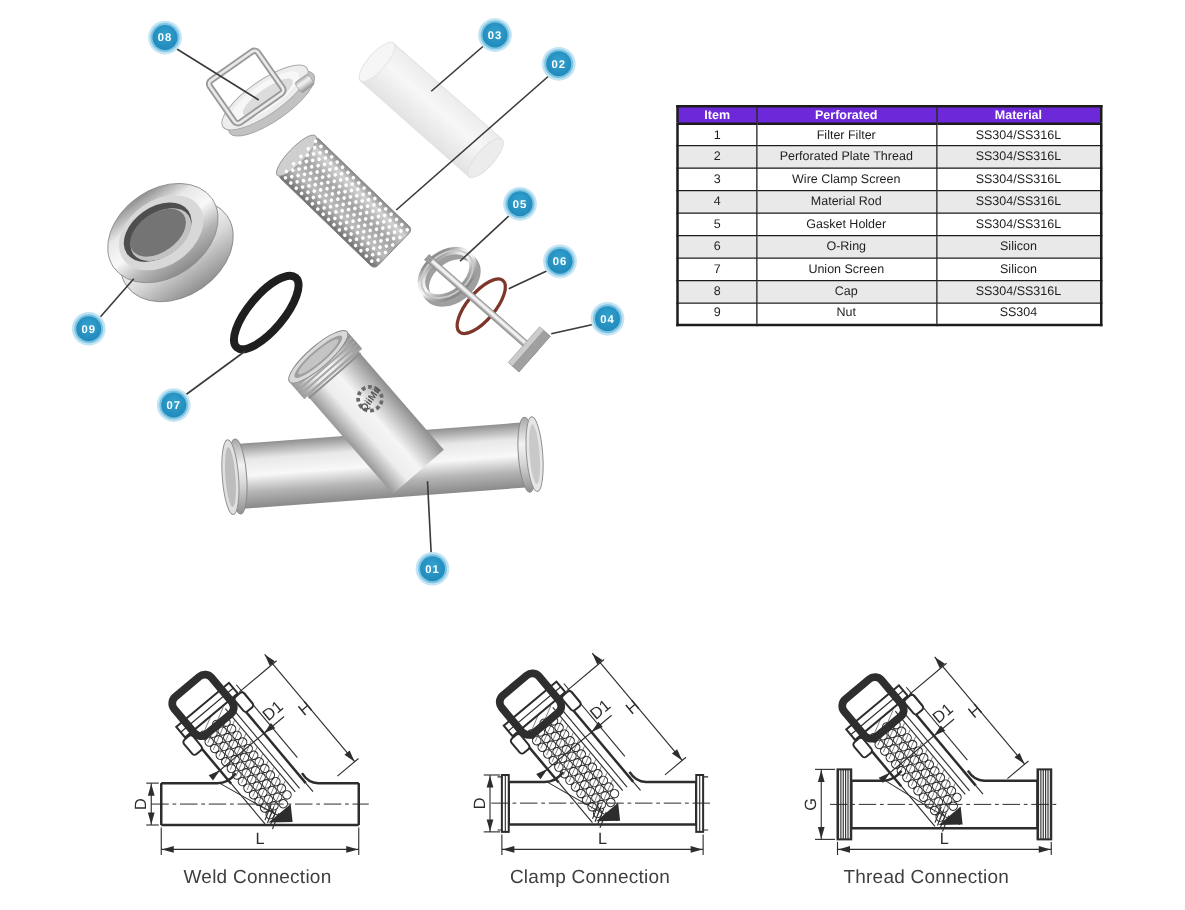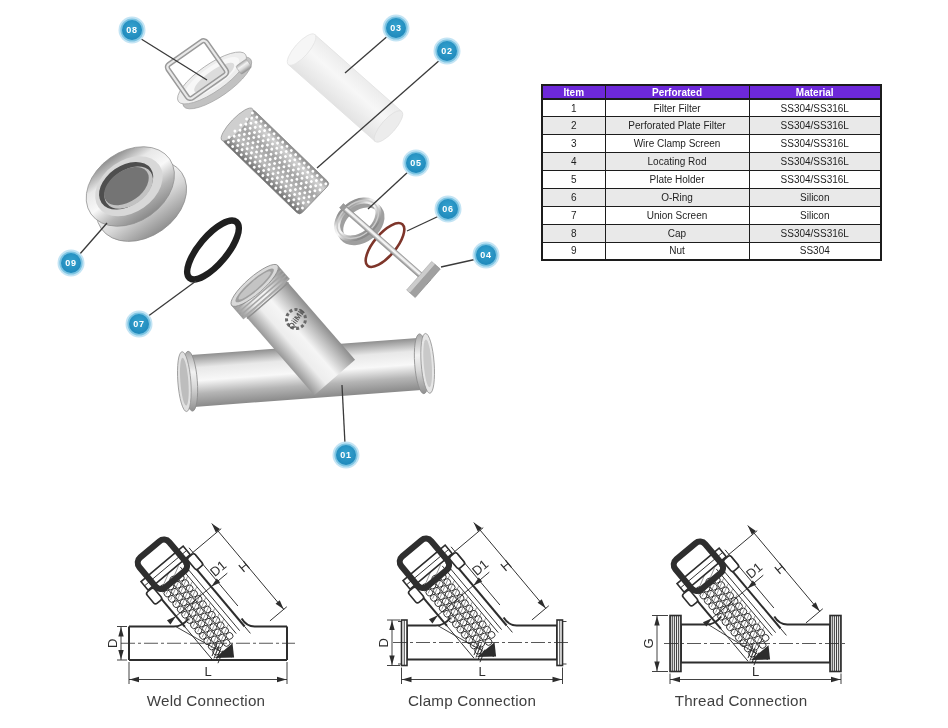--- a/index.html
+++ b/index.html
@@ -31,36 +31,36 @@
           <th style="width:144px">Perforated</th>
           <th>Material</th>
         </tr>
 <tr>
           <td>1</td>
           <td>Filter Filter</td>
           <td>SS304/SS316L</td>
         </tr>
 <tr class="g">
           <td>2</td>
-          <td>Perforated Plate Filter</td>
+          <td>Perforated Plate Thread</td>
           <td>SS304/SS316L</td>
         </tr>
 <tr>
           <td>3</td>
           <td>Wire Clamp Screen</td>
           <td>SS304/SS316L</td>
         </tr>
 <tr class="g">
           <td>4</td>
-          <td>Locating Rod</td>
+          <td>Material Rod</td>
           <td>SS304/SS316L</td>
         </tr>
 <tr>
           <td>5</td>
-          <td>Plate Holder</td>
+          <td>Gasket Holder</td>
           <td>SS304/SS316L</td>
         </tr>
 <tr class="g">
           <td>6</td>
           <td>O-Ring</td>
           <td>Silicon</td>
         </tr>
 <tr>
           <td>7</td>
           <td>Union Screen</td>

